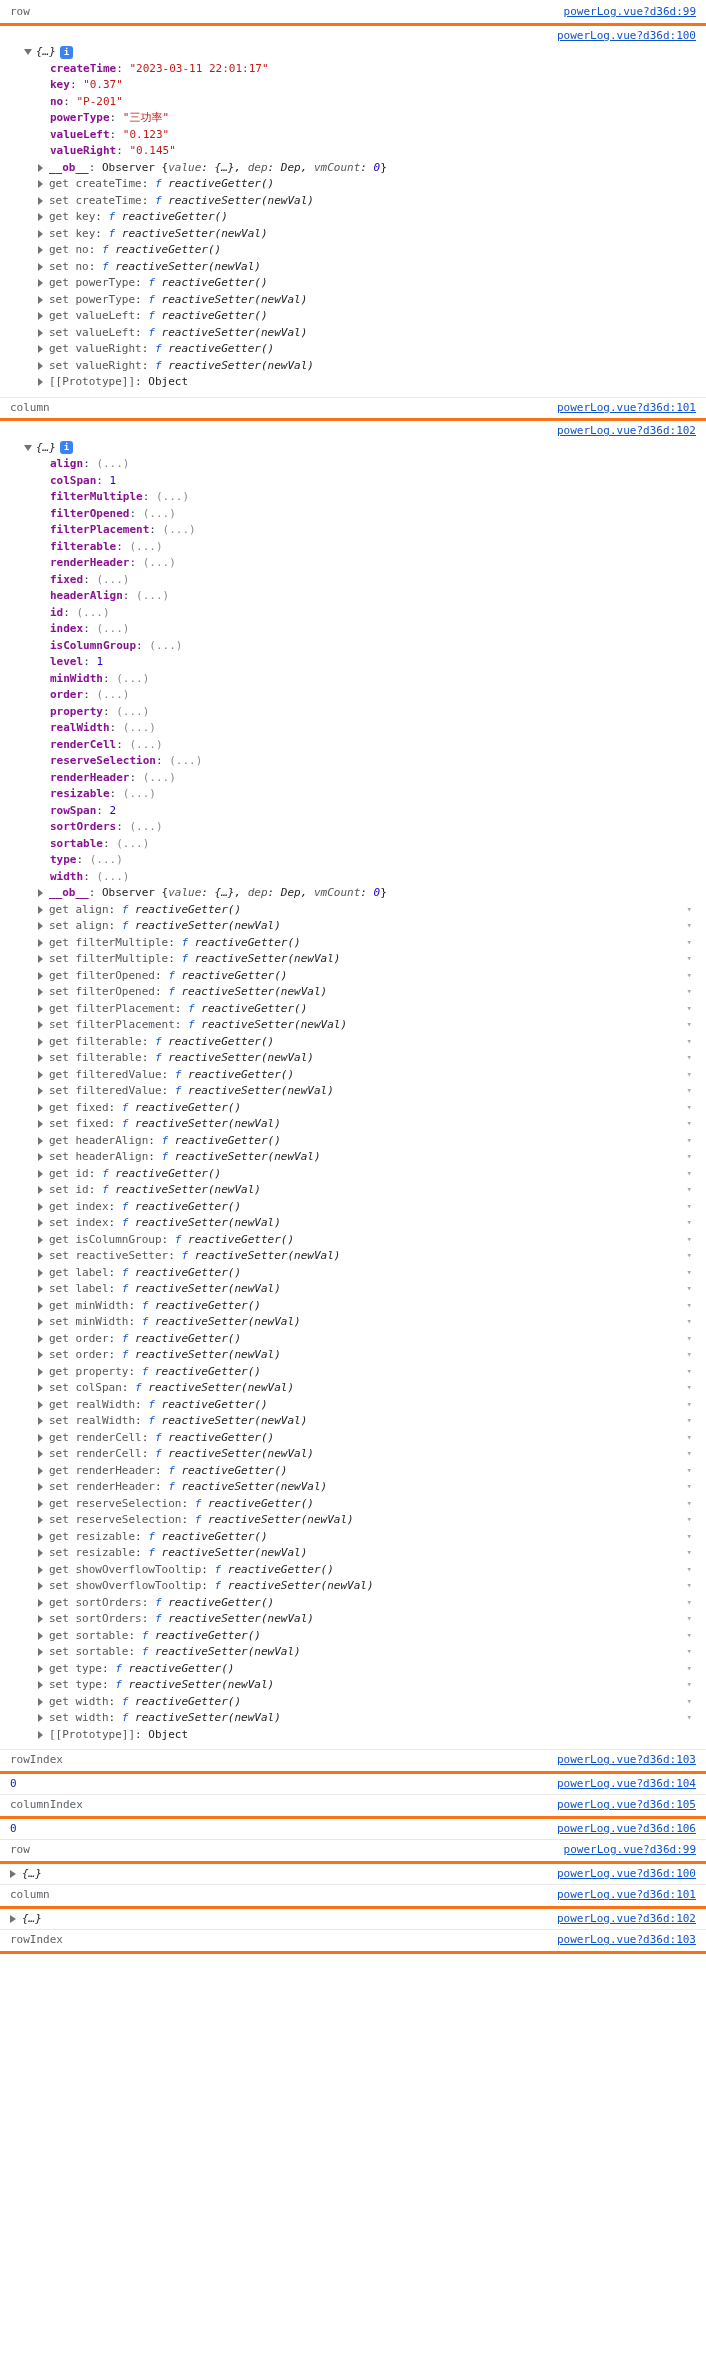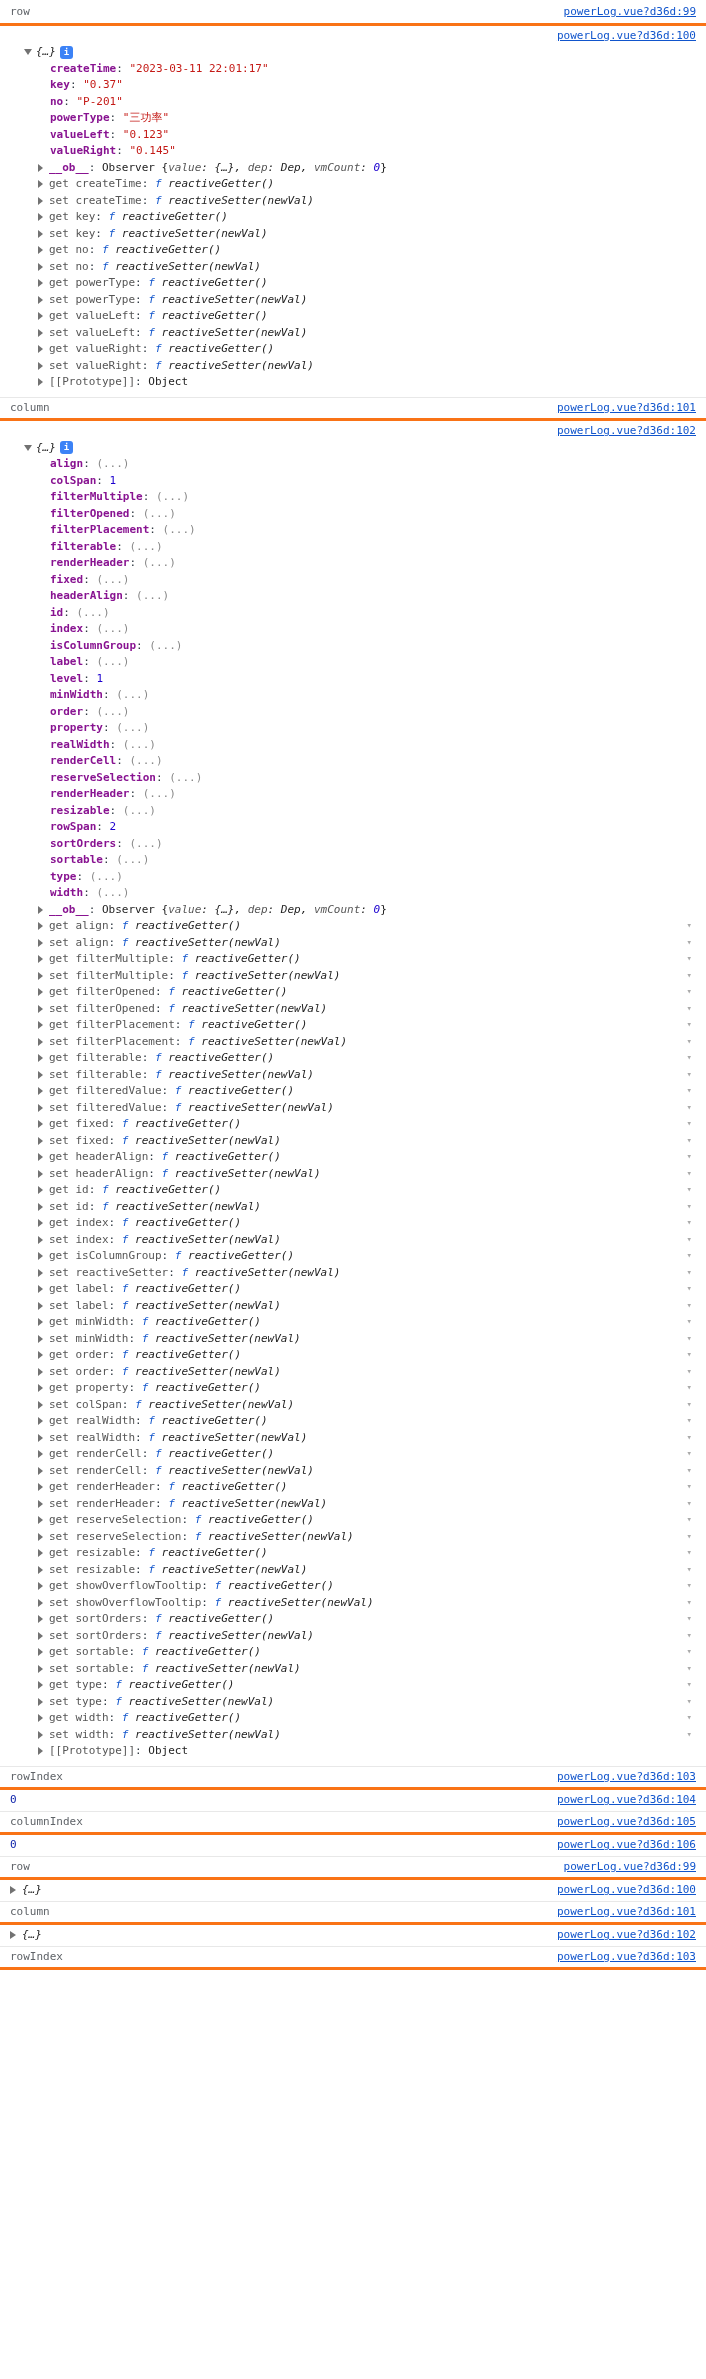--- a/index.html
+++ b/index.html
@@ -113,21 +113,20 @@
         <div class="prop-line"><span class="key-own">filterMultiple</span>: <span class="ellipsis">(...)</span></div>
         <div class="prop-line"><span class="key-own">filterOpened</span>: <span class="ellipsis">(...)</span></div>
         <div class="prop-line"><span class="key-own">filterPlacement</span>: <span class="ellipsis">(...)</span></div>
         <div class="prop-line"><span class="key-own">filterable</span>: <span class="ellipsis">(...)</span></div>
         <div class="prop-line"><span class="key-own">renderHeader</span>: <span class="ellipsis">(...)</span></div>
         <div class="prop-line"><span class="key-own">fixed</span>: <span class="ellipsis">(...)</span></div>
         <div class="prop-line"><span class="key-own">headerAlign</span>: <span class="ellipsis">(...)</span></div>
         <div class="prop-line"><span class="key-own">id</span>: <span class="ellipsis">(...)</span></div>
         <div class="prop-line"><span class="key-own">index</span>: <span class="ellipsis">(...)</span></div>
         <div class="prop-line"><span class="key-own">isColumnGroup</span>: <span class="ellipsis">(...)</span></div>
-        <div class="prop-line"><span class="key-own">label</span>: <span class="ellipsis">(...)</span></div>
         <div class="prop-line"><span class="key-own">level</span>: <span class="num">1</span></div>
         <div class="prop-line"><span class="key-own">minWidth</span>: <span class="ellipsis">(...)</span></div>
         <div class="prop-line"><span class="key-own">order</span>: <span class="ellipsis">(...)</span></div>
         <div class="prop-line"><span class="key-own">property</span>: <span class="ellipsis">(...)</span></div>
         <div class="prop-line"><span class="key-own">realWidth</span>: <span class="ellipsis">(...)</span></div>
         <div class="prop-line"><span class="key-own">renderCell</span>: <span class="ellipsis">(...)</span></div>
         <div class="prop-line"><span class="key-own">reserveSelection</span>: <span class="ellipsis">(...)</span></div>
         <div class="prop-line"><span class="key-own">renderHeader</span>: <span class="ellipsis">(...)</span></div>
         <div class="prop-line"><span class="key-own">resizable</span>: <span class="ellipsis">(...)</span></div>
         <div class="prop-line"><span class="key-own">rowSpan</span>: <span class="num">2</span></div>

